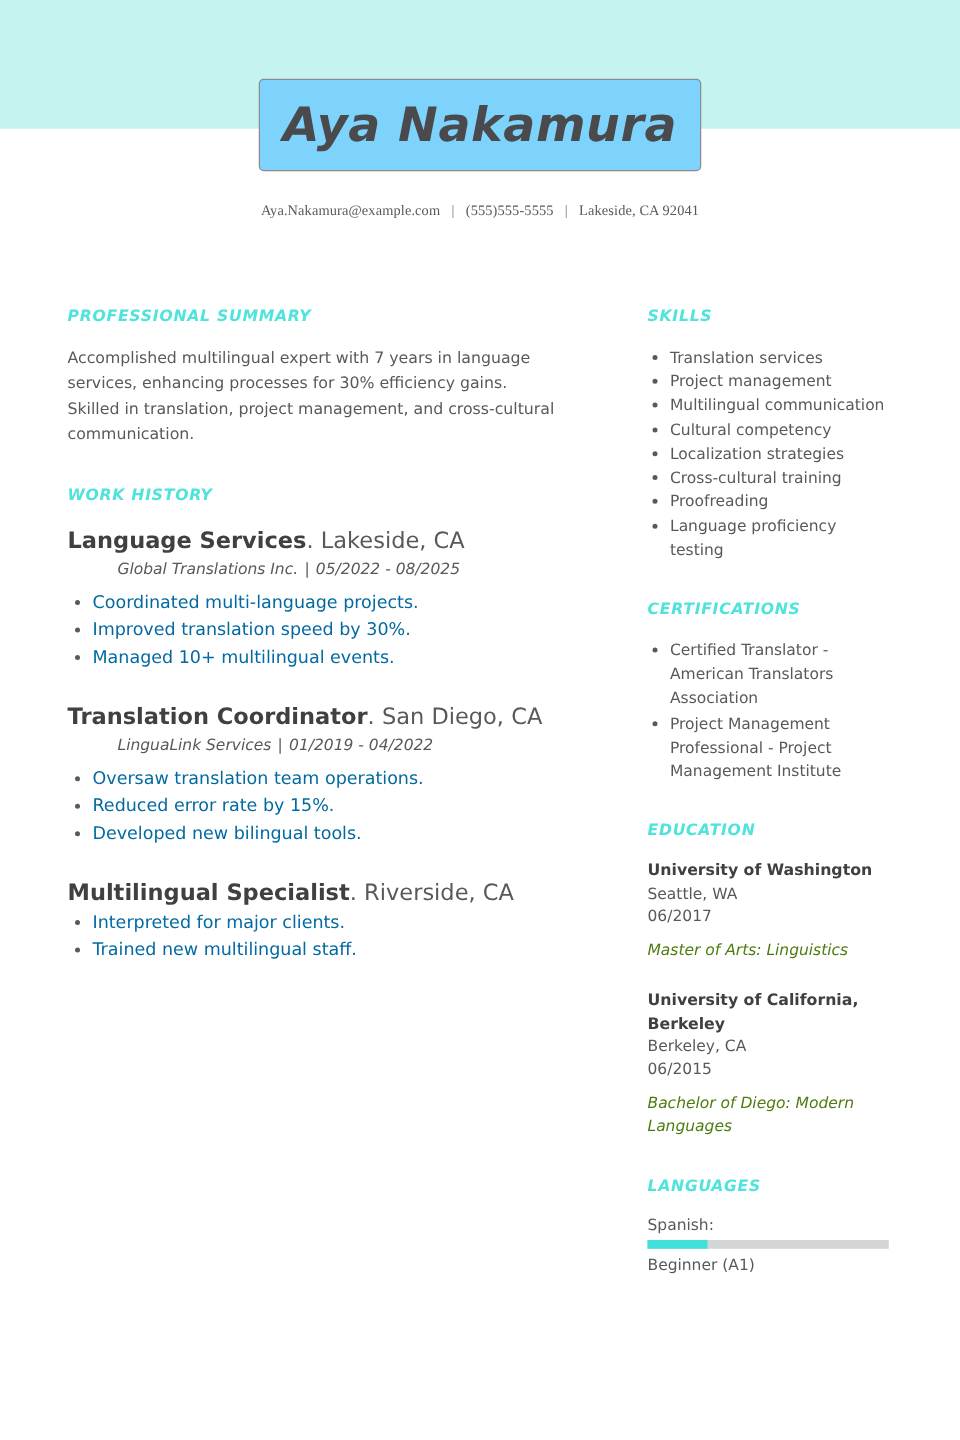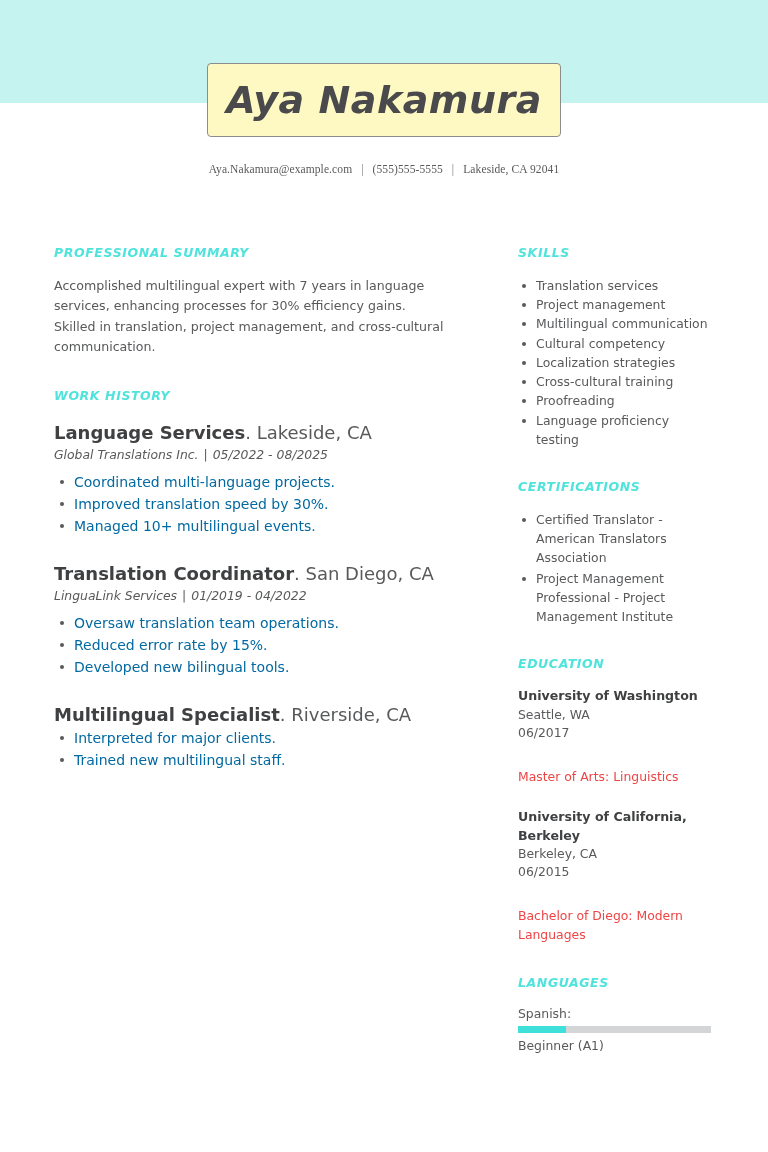--- a/index.html
+++ b/index.html
@@ -24,21 +24,21 @@
     height: 103px;
     background: #c4f3f0;
   }
   .name-box {
     position: absolute;
     top: 63px;
     left: 207px;
     width: 354px;
     height: 74px;
     box-sizing: border-box;
-    background: #fef9c3;
+    background: #7dd3fc;
     border: 1.5px solid #8a8c8e;
     border-radius: 4px;
     display: flex;
     align-items: center;
     justify-content: center;
   }
   .name-text {
     font-size: 38px;
     font-weight: bold;
     font-style: italic;
@@ -106,20 +106,21 @@
   .job-title {
     font-weight: bold;
     color: #3f4042;
   }
   .job-line2 {
     font-size: 12.4px;
     font-style: italic;
     line-height: 1.5;
     color: #58595b;
     margin-bottom: 8px;
+    margin-left: 40px;
   }
   .job-sep { padding: 0 5px; }
 
   ul.bullets {
     list-style: none;
     margin: 0;
     padding: 0;
   }
   ul.bullets li {
     position: relative;
@@ -175,22 +176,23 @@
     line-height: 1.46;
   }
   .edu-meta {
     font-size: 12.4px;
     line-height: 1.46;
     color: #58595b;
   }
   .edu-degree {
     font-size: 12.4px;
     line-height: 1.5;
-    color: #ef4444;
-    margin-top: 26px;
+    color: #4d7c0f;
+    margin-top: 9px;
+    font-style: italic;
   }
 
   
   .lang-name {
     font-size: 12.4px;
     color: #58595b;
     margin-bottom: 5px;
   }
   .lang-bar {
     width: 193px;

